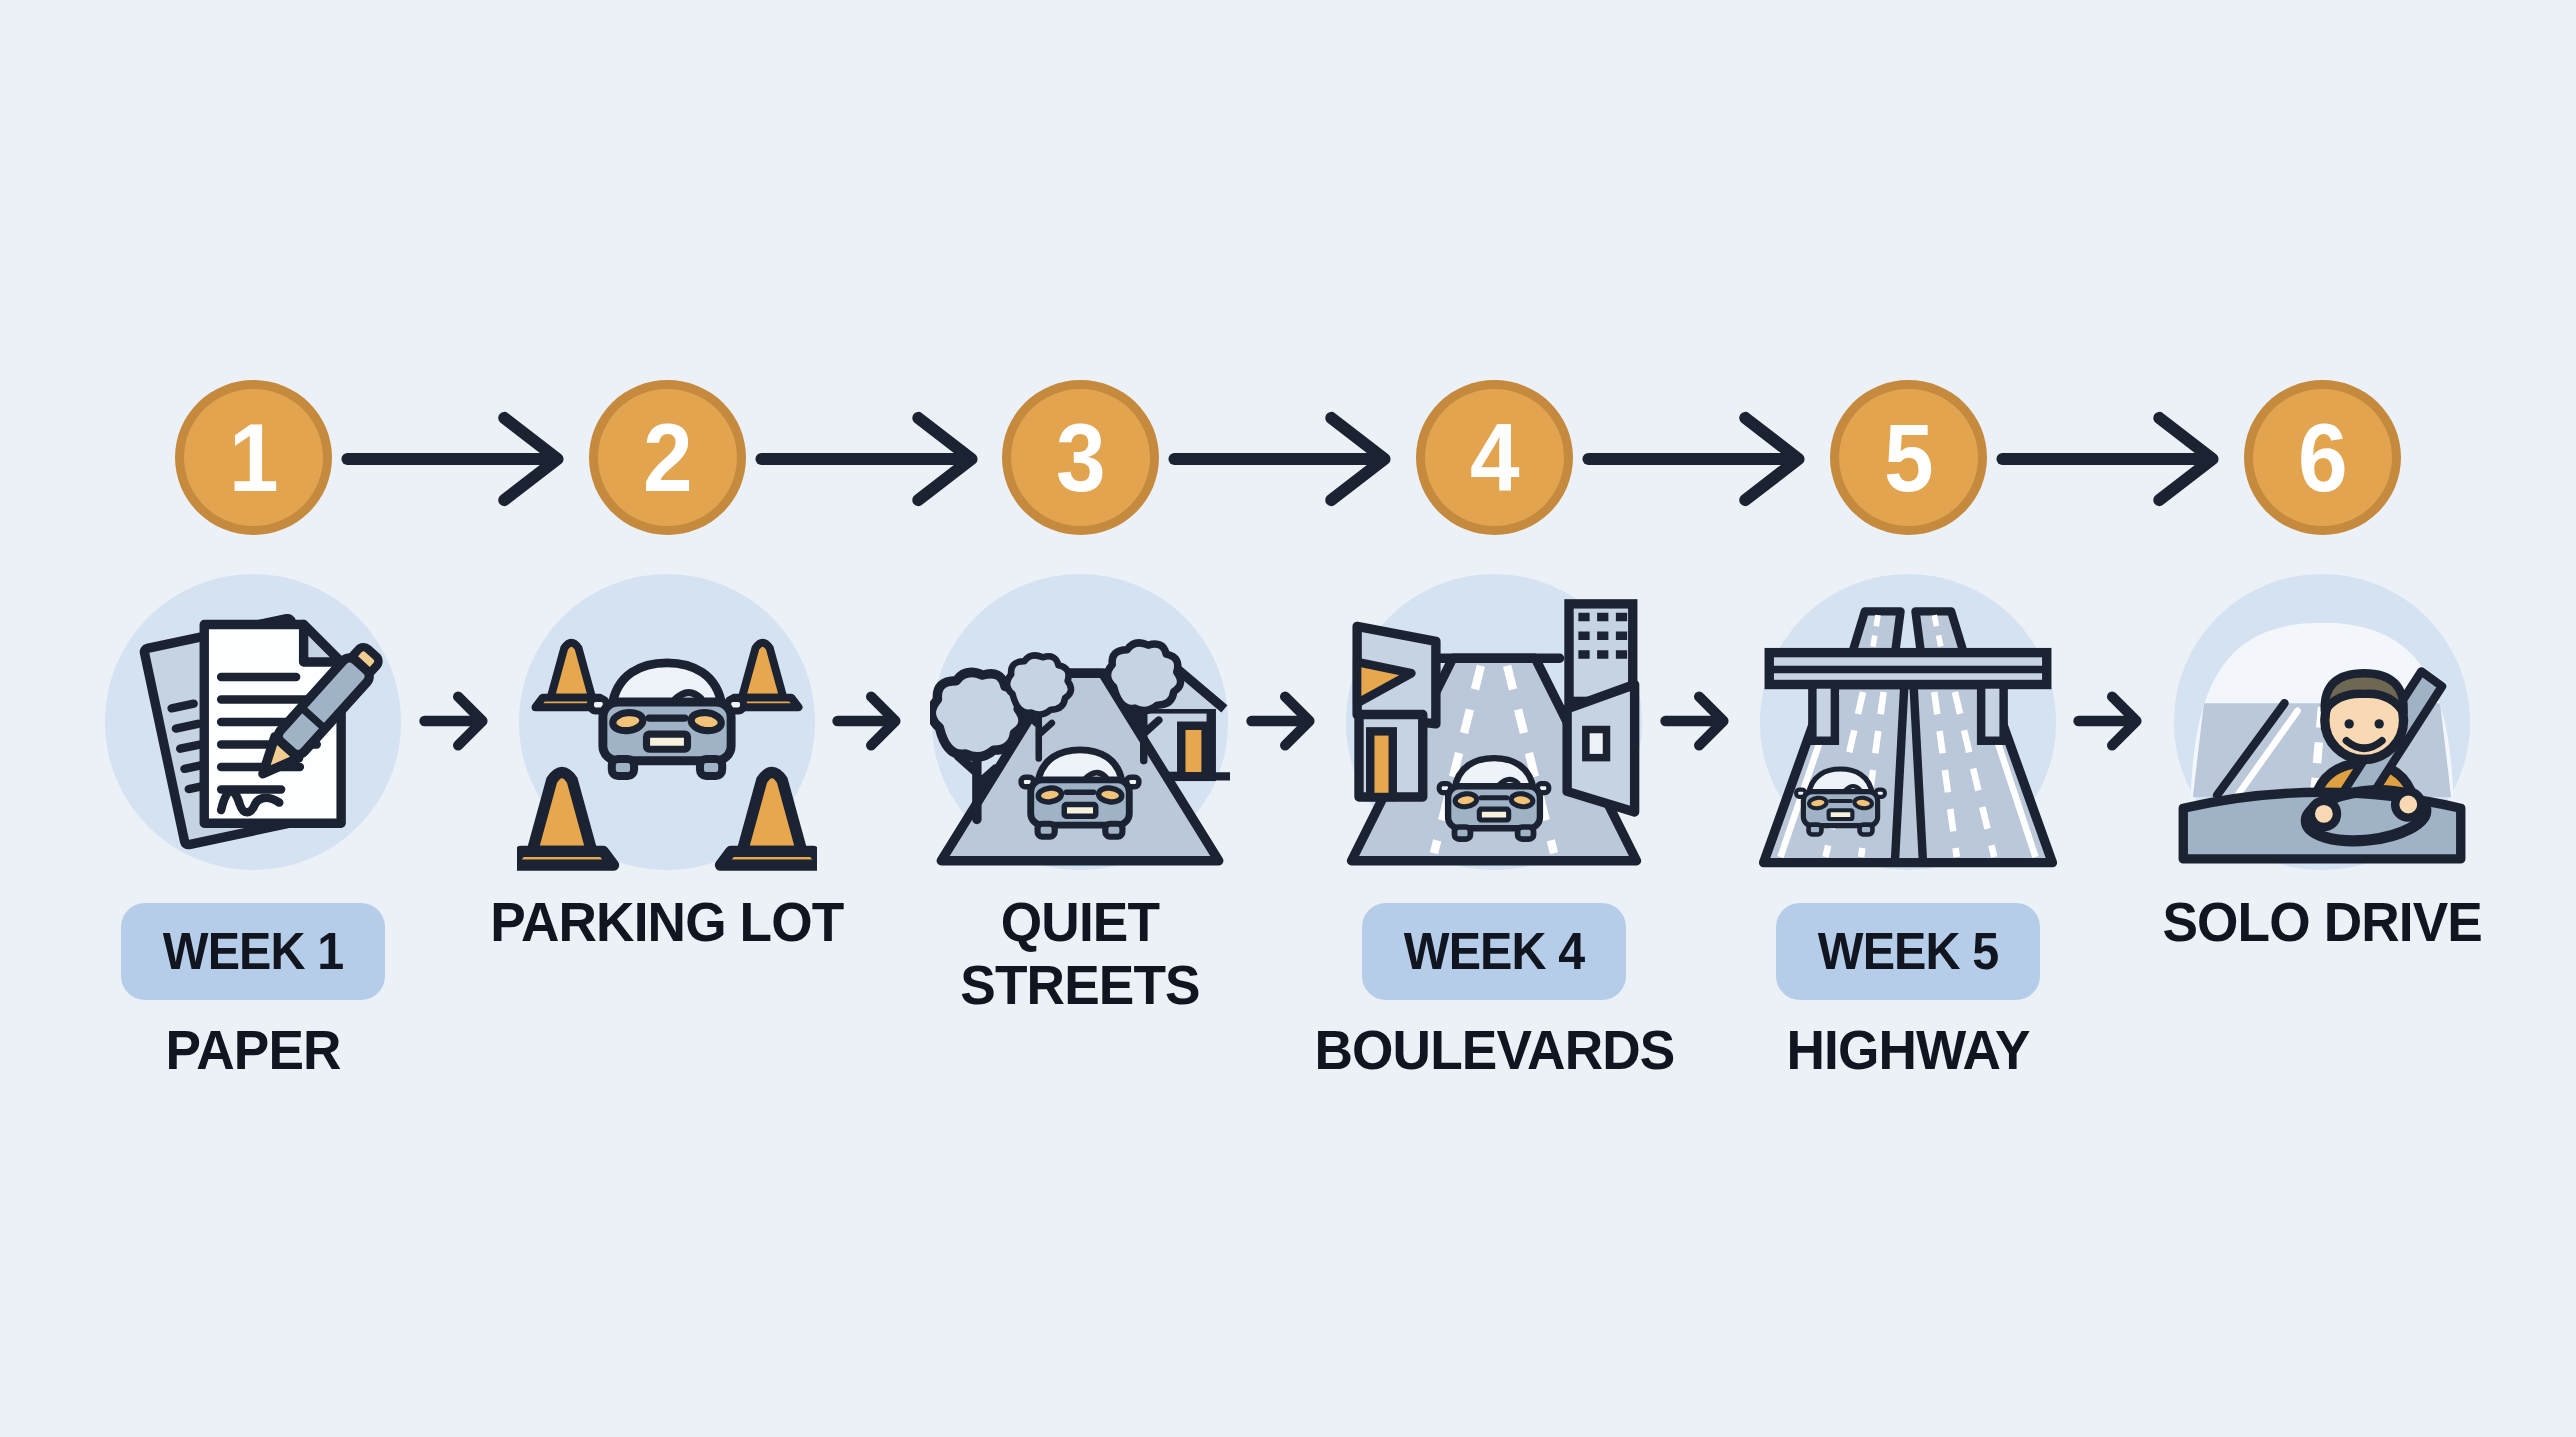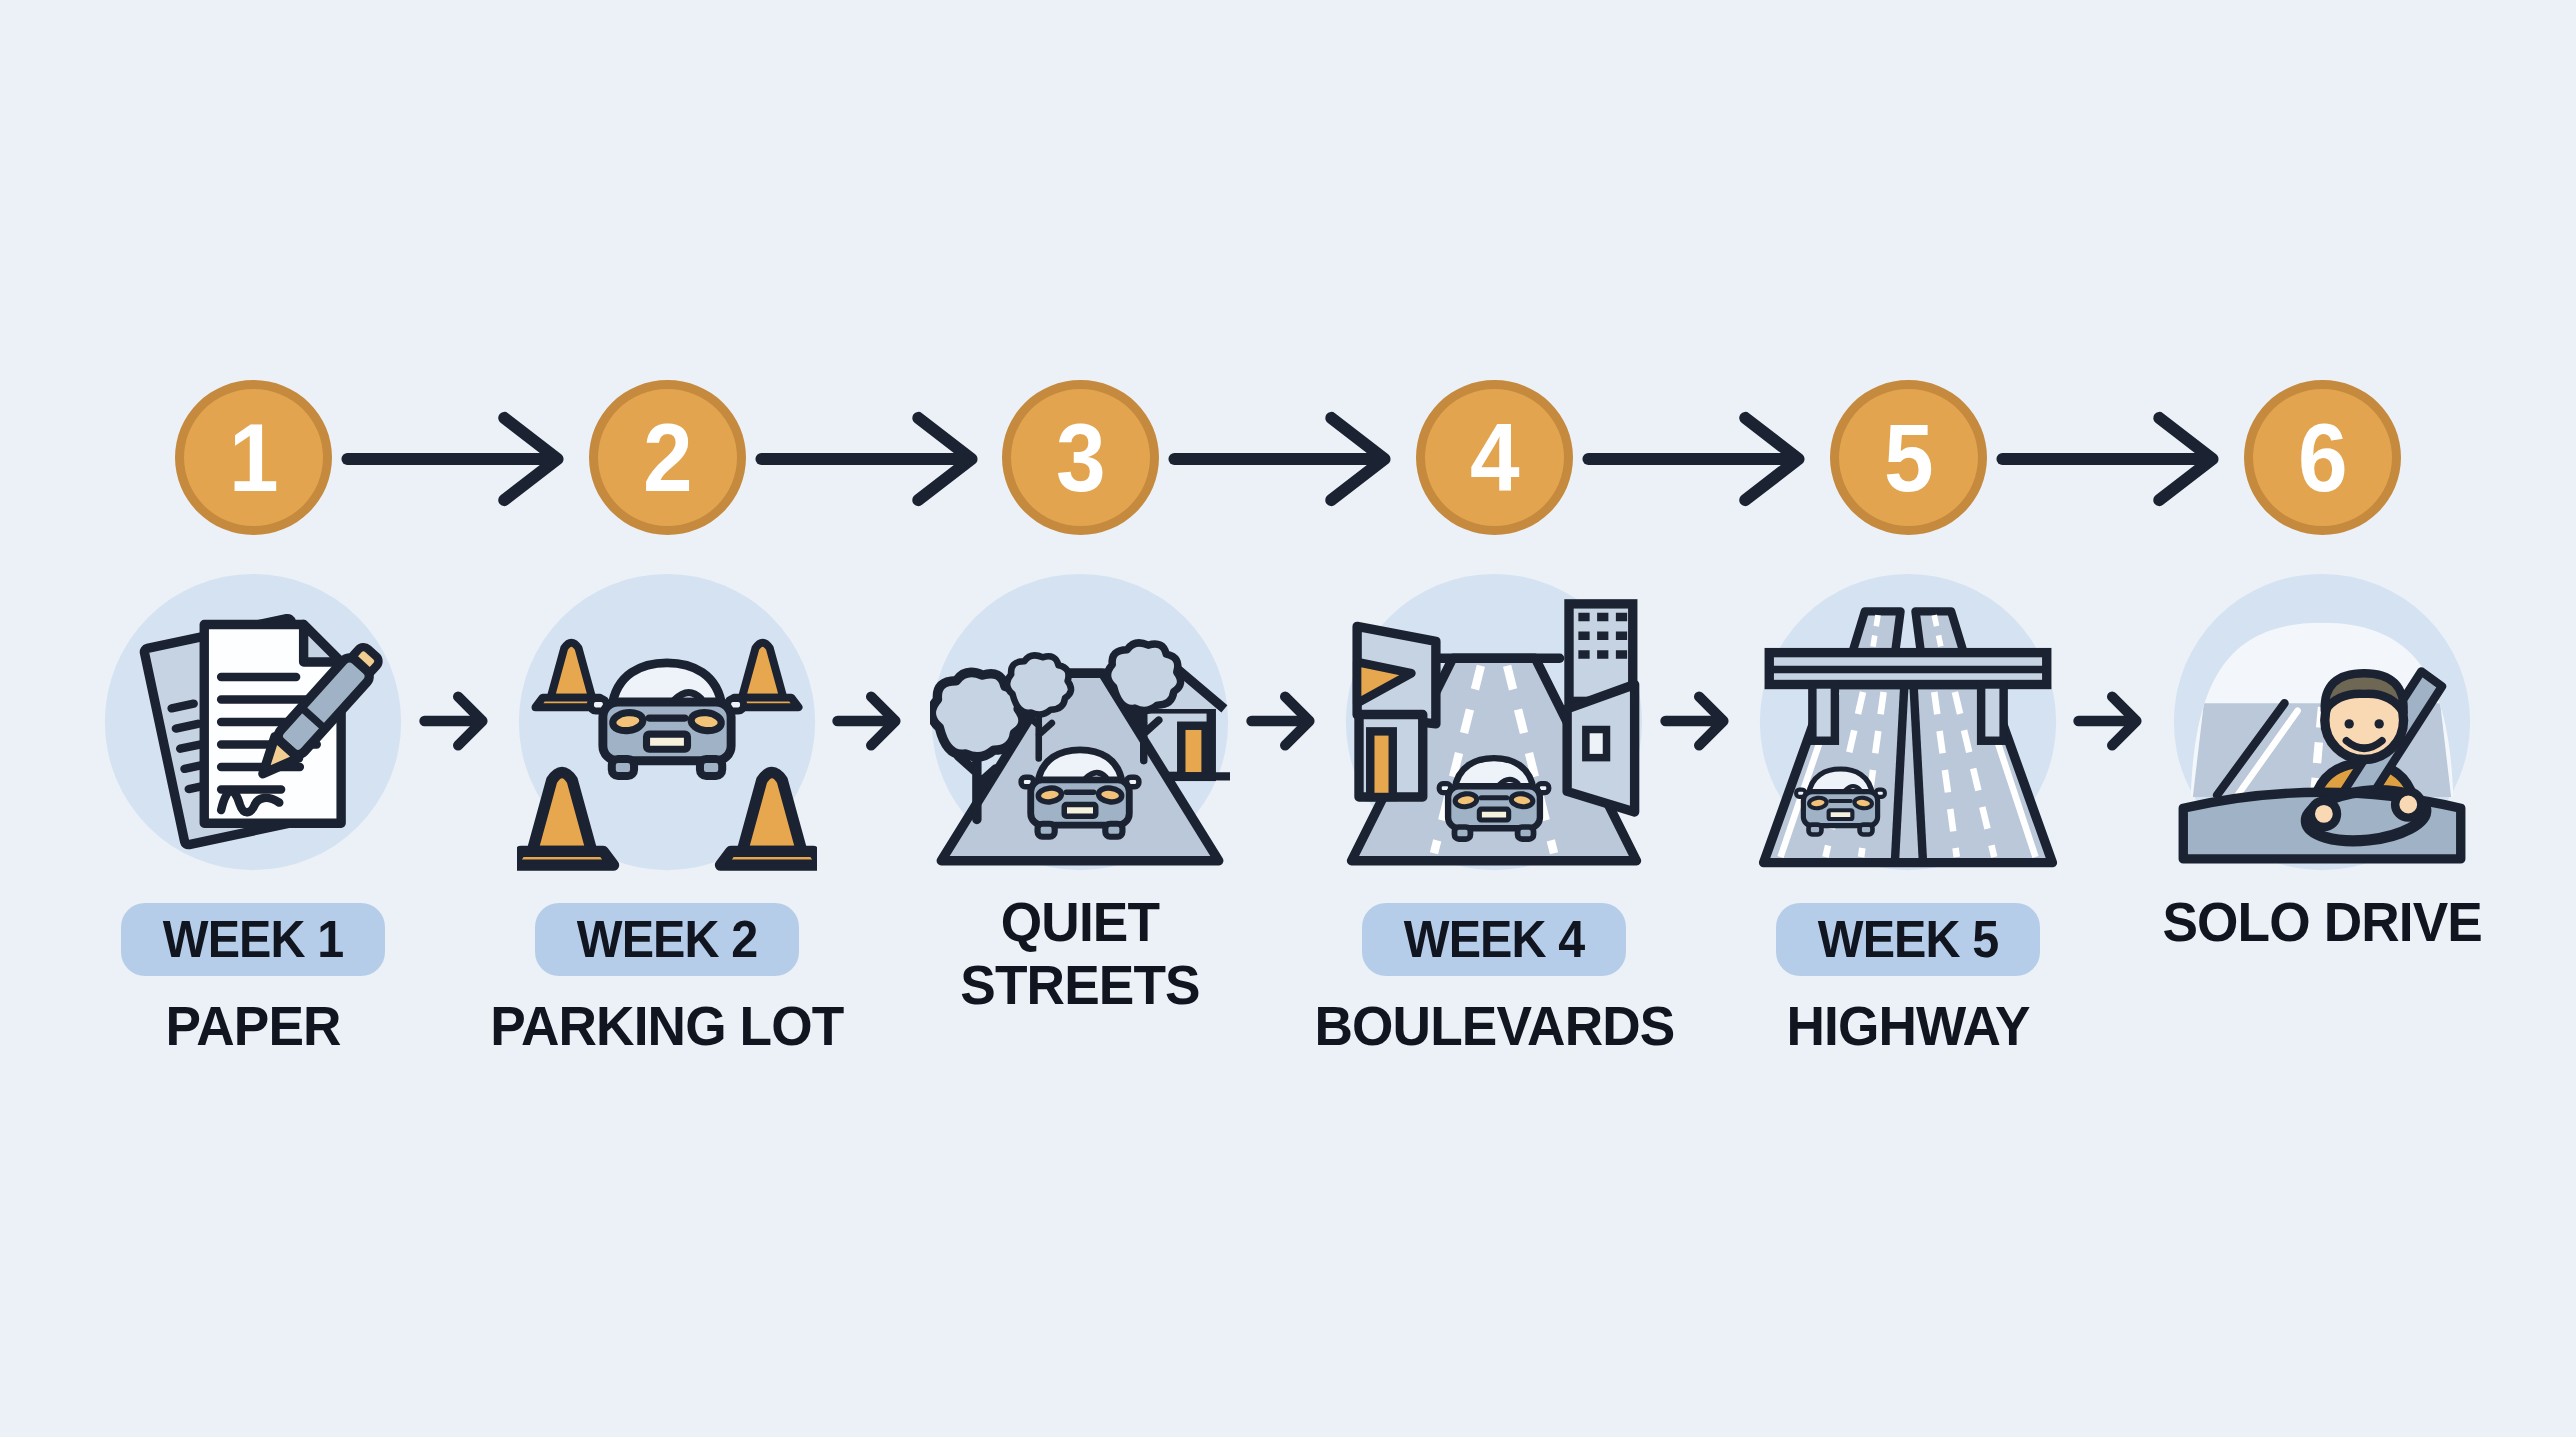--- a/index.html
+++ b/index.html
@@ -26,21 +26,21 @@
     box-sizing:content-box;
   }
   .num-circle span{
     color:#ffffff;font-size:97px;font-weight:bold;
     letter-spacing:-1.9px;line-height:1;transform:scaleX(.92);
   }
   .icon-svg{margin-top:37px;width:300px;height:300px;display:block;}
   .week-badge{
     margin-top:31px;height:73px;
     background:#b6cde9;border-radius:24px;
-    padding:0 37px;display:flex;align-items:center;justify-content:center;
+    padding:12px 37px;display:flex;align-items:center;justify-content:center;
   }
   .week-badge span{
     color:#10151f;font-size:51px;font-weight:bold;
     letter-spacing:-0.9px;white-space:nowrap;transform:scaleX(.95);
   }
   .caption{
     margin-top:19px;
     color:#10151f;font-size:56px;font-weight:bold;
     letter-spacing:-0.9px;line-height:1.12;text-align:center;
     white-space:pre-line;transform:scaleX(.95);
@@ -158,23 +158,20 @@
         <span>2</span>
       </div>
     <svg class="icon-svg" viewBox="0 0 320 320">
       <circle cx="160" cy="160" r="158" fill="#d5e2f1"></circle>
       <use href="#traffic-cone" transform="translate(58,134) scale(0.85)"></use>
       <use href="#traffic-cone" transform="translate(262,134) scale(0.85)"></use>
       <use href="#traffic-cone" transform="translate(48,298) scale(1.22)"></use>
       <use href="#traffic-cone" transform="translate(272,298) scale(1.22)"></use>
       <use href="#car-front" transform="translate(160,152) scale(0.95)"></use>
     </svg>
-    <div class="week-badge">
-        <span>WEEK 2</span>
-      </div>
     <div class="caption">PARKING LOT</div>
   </div>
 
   <div class="step" style="left:873px">
     <div class="num-circle">
         <span>3</span>
       </div>
     <svg class="icon-svg" viewBox="0 0 320 320">
       <circle cx="160" cy="160" r="158" fill="#d5e2f1"></circle>
       <g transform="translate(262,160)">

